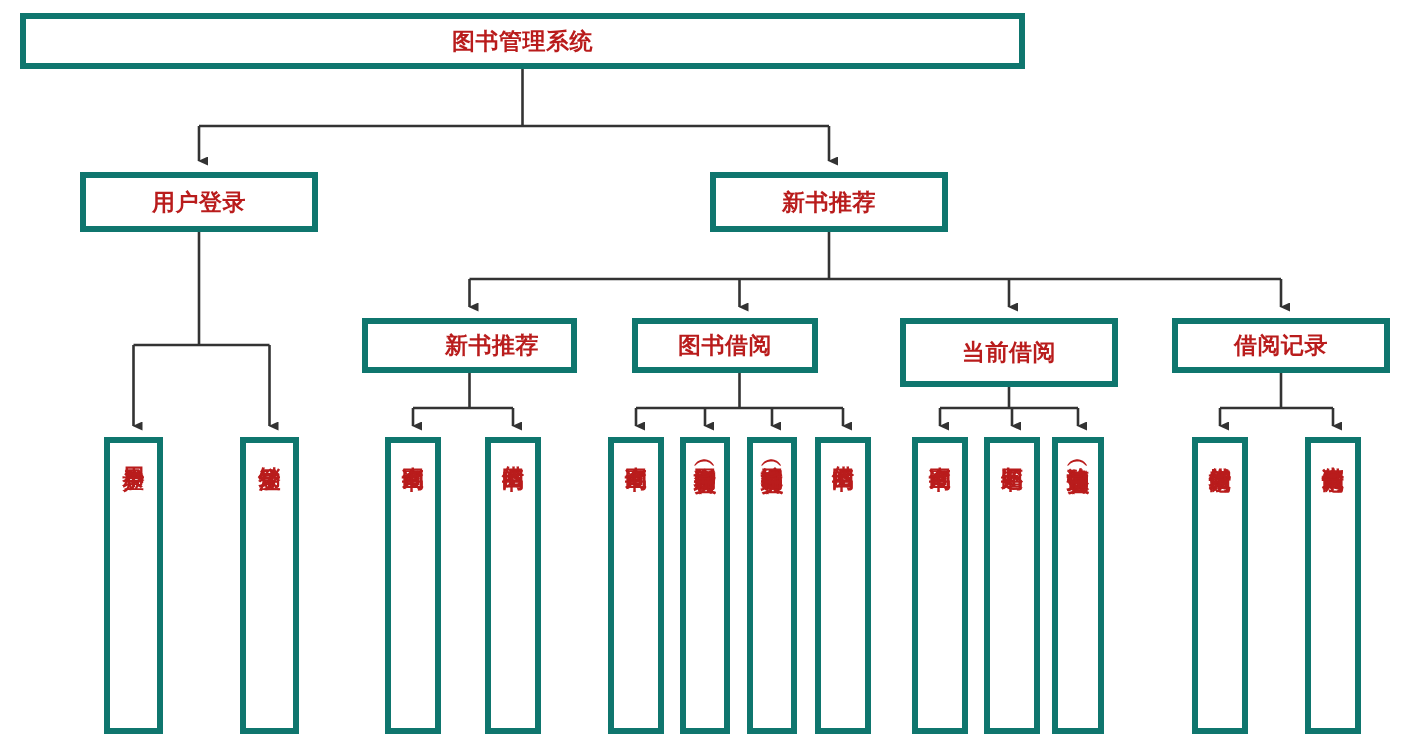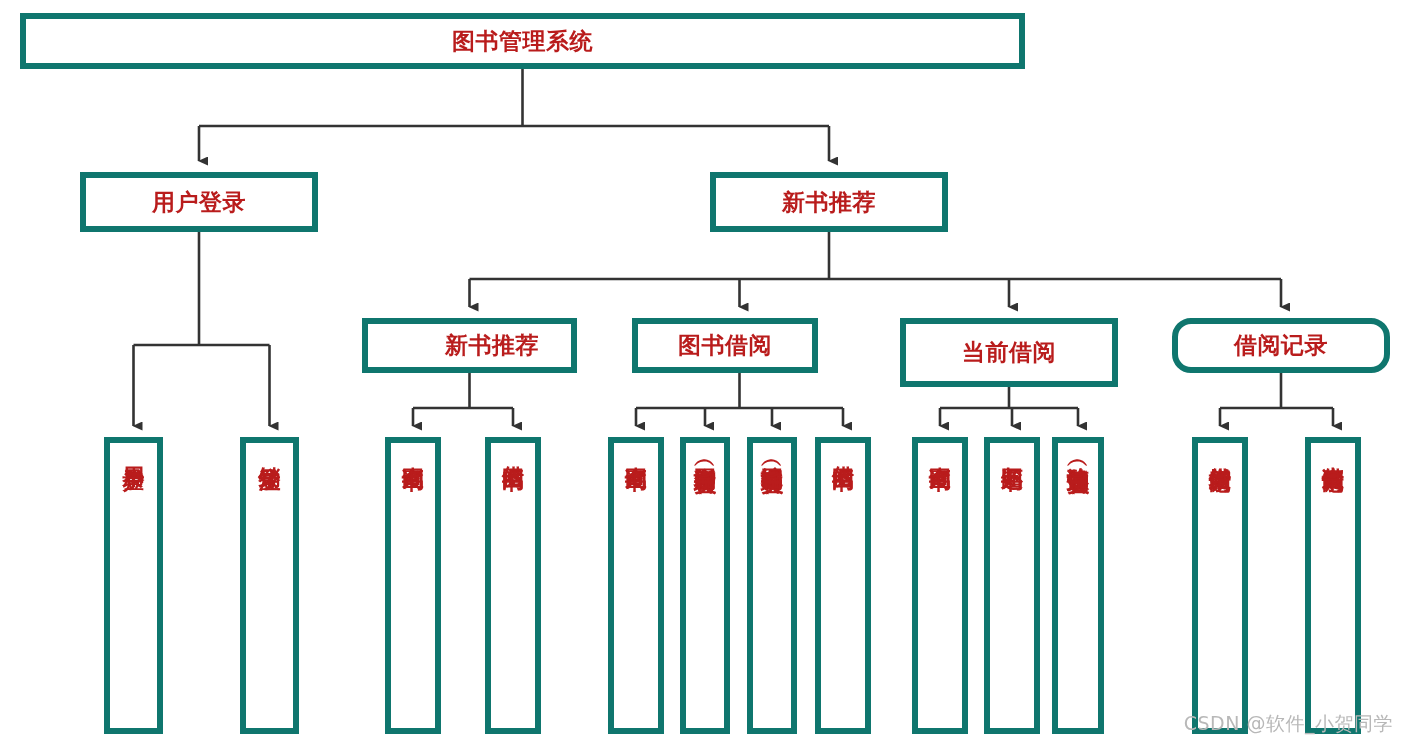--- a/index.html
+++ b/index.html
@@ -126,21 +126,21 @@
       </div>
       <div class="node node-h" style="left: 362px; top: 318px; width: 215px; height: 55px; padding-left: 45px;">
         <span class="node-label">新书推荐</span>
       </div>
       <div class="node node-h" style="left: 632px; top: 318px; width: 186px; height: 55px;">
         <span class="node-label">图书借阅</span>
       </div>
       <div class="node node-h" style="left: 900px; top: 318px; width: 218px; height: 69px;">
         <span class="node-label">当前借阅</span>
       </div>
-      <div class="node node-h" style="left: 1172px; top: 318px; width: 218px; height: 55px; border-radius: 19px;">
+      <div class="node node-h" style="left: 1172px; top: 318px; width: 218px; height: 55px;">
         <span class="node-label">借阅记录</span>
       </div>
       <div class="node node-v" style="left: 104px; top: 437px; width: 59px; height: 297px;">
         <span class="node-label">用户登录</span>
       </div>
       <div class="node node-v" style="left: 240px; top: 437px; width: 59px; height: 297px;">
         <span class="node-label">注销登录</span>
       </div>
       <div class="node node-v" style="left: 385px; top: 437px; width: 56px; height: 297px;">
         <span class="node-label">查询图书</span>
@@ -170,14 +170,13 @@
         <span class="node-label">确认归还（管理员）</span>
       </div>
       <div class="node node-v" style="left: 1192px; top: 437px; width: 56px; height: 297px;">
         <span class="node-label">新增借阅记录</span>
       </div>
       <div class="node node-v" style="left: 1305px; top: 437px; width: 56px; height: 297px;">
         <span class="node-label">查询借阅记录</span>
       </div>
     </div>
 
-  <div id="watermark">CSDN @软件_小贺同学</div>
 </div>
 
 </body></html>

